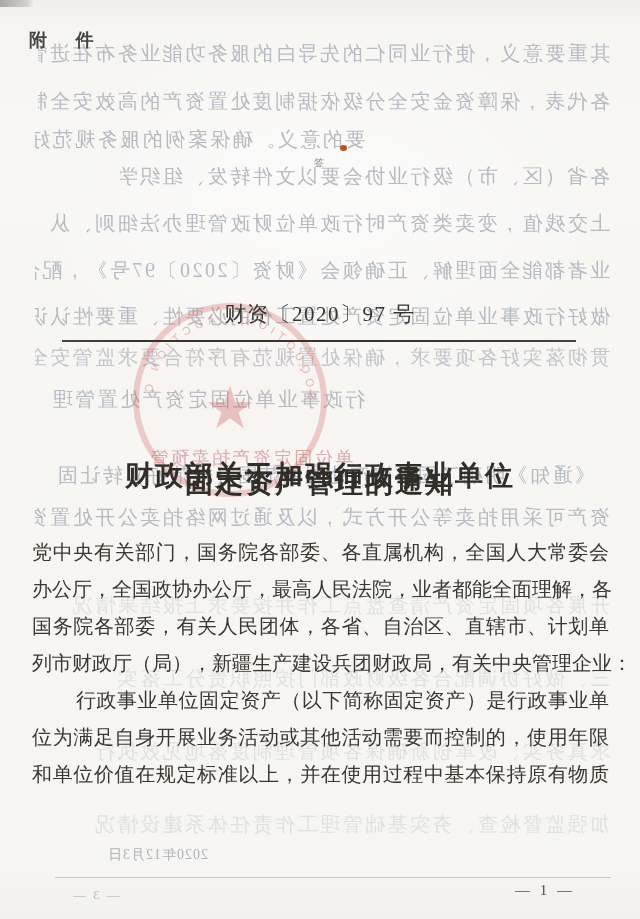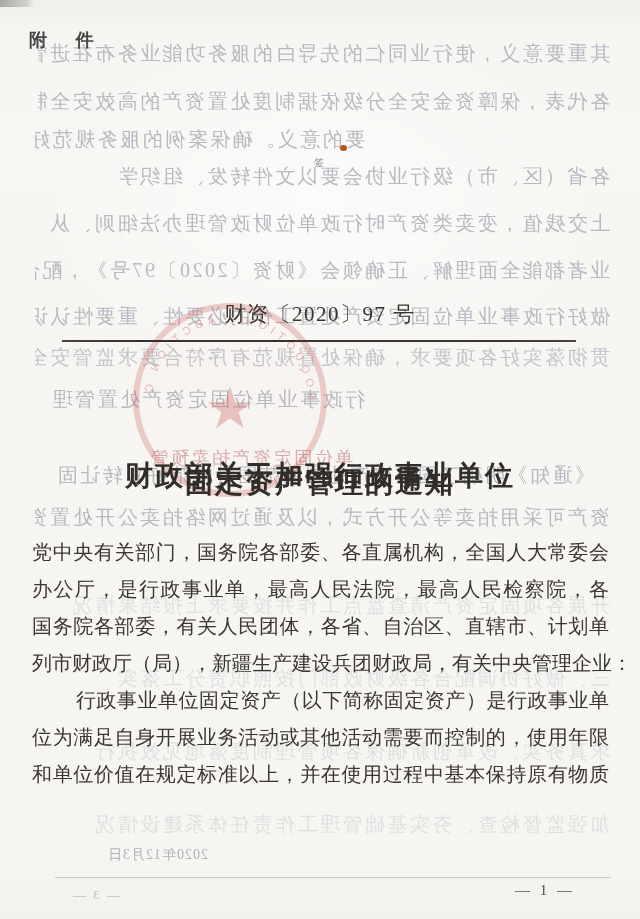--- a/index.html
+++ b/index.html
@@ -121,21 +121,21 @@
   <div class="abs tiny-mark">签</div>
 
   <div class="abs doc-number">财资〔2020〕97 号</div>
   <div class="abs red-rule"></div>
 
   <div class="abs doc-title l1">财政部关于加强行政事业单位</div>
   <div class="abs doc-title l2">固定资产管理的通知</div>
 
   <div class="abs body-block">
     <div class="body-line">党中央有关部门，国务院各部委、各直属机构，全国人大常委会</div>
-    <div class="body-line">办公厅，是行政事业单，最高人民法院，最高人民检察院，各</div>
+    <div class="body-line">办公厅，全国政协办公厅，最高人民法院，业者都能全面理解，各</div>
     <div class="body-line">国务院各部委，有关人民团体，各省、自治区、直辖市、计划单</div>
     <div class="body-line">列市财政厅（局），新疆生产建设兵团财政局，有关中央管理企业：</div>
     <div class="body-line indent">行政事业单位固定资产（以下简称固定资产）是行政事业单</div>
     <div class="body-line">位为满足自身开展业务活动或其他活动需要而控制的，使用年限</div>
     <div class="body-line">和单位价值在规定标准以上，并在使用过程中基本保持原有物质</div>
   </div>
 
   <div class="abs bottom-rule"></div>
   <div class="abs page-number">— 1 —</div>
 

